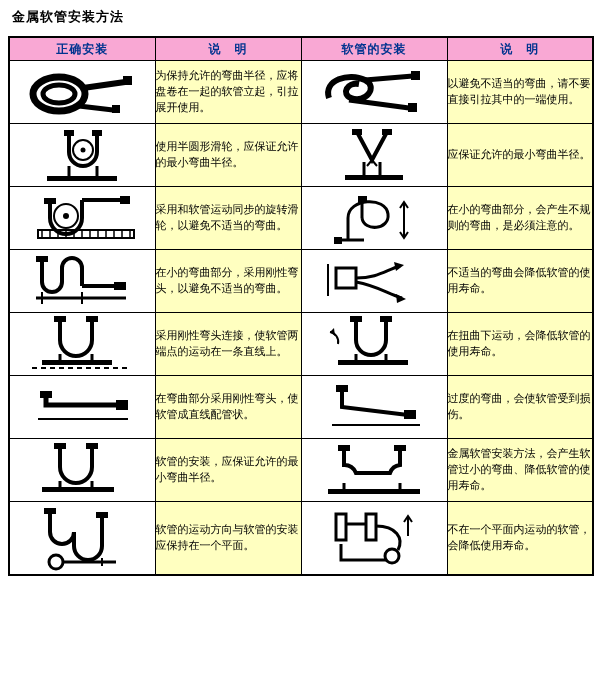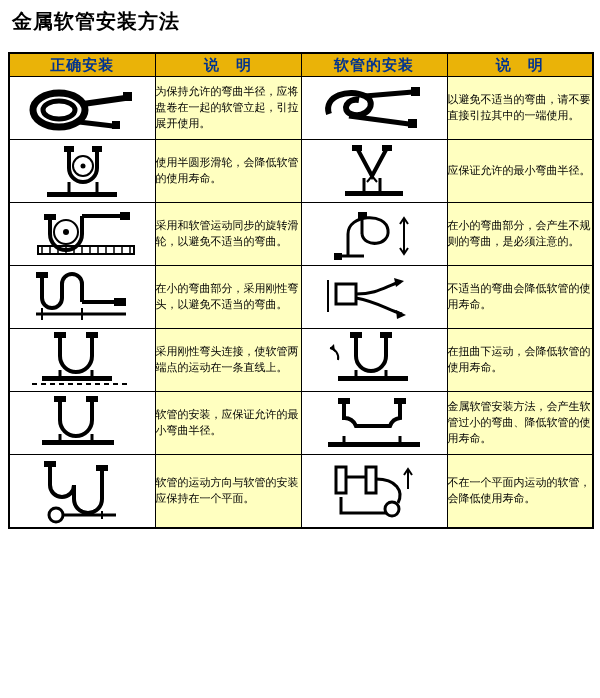--- a/index.html
+++ b/index.html
@@ -15,41 +15,41 @@
     overflow: hidden;
   }
   .page {
     width: 600px;
     height: 698px;
     position: relative;
     box-sizing: border-box;
     padding: 6px 8px 0 8px;
   }
   .title {
-    font-size: 20px;
+    font-size: 13px;
     font-weight: bold;
     letter-spacing: 1px;
-    margin: 2px 0 17px 4px;
+    margin: 2px 0 10px 4px;
     color: #000;
   }
   table.main {
     border-collapse: collapse;
     width: 584px;
     table-layout: fixed;
     border: 2px solid #000;
   }
   table.main td, table.main th {
     border: 1px solid #000;
     padding: 0;
     vertical-align: middle;
   }
   thead th {
-    background: #eab308;
+    background: #f9a8d4;
     color: #00338f;
-    font-size: 15px;
+    font-size: 12px;
     font-weight: bold;
     height: 22px;
     letter-spacing: 1px;
   }
   col.img { width: 146px; }
   col.txt { width: 146px; }
 
   td.imgcell {
     background: #ffffff;
     text-align: center;
@@ -121,21 +121,21 @@
             <path d="M52 6 L52 26 A14 14 0 0 0 80 26 L80 6" fill="none" stroke="#000" stroke-width="4"></path>
             <circle cx="66" cy="24" r="10" fill="none" stroke="#000" stroke-width="2"></circle>
             <circle cx="66" cy="24" r="2.5" fill="#000"></circle>
             <rect x="47" y="4" width="10" height="6" fill="#000"></rect>
             <rect x="75" y="4" width="10" height="6" fill="#000"></rect>
             <path d="M52 40 L52 52" stroke="#000" stroke-width="3"></path>
             <path d="M80 40 L80 52" stroke="#000" stroke-width="3"></path>
             <rect x="30" y="50" width="70" height="5" fill="#000"></rect>
           </svg>
         </td>
-        <td class="txtcell">使用半圆形滑轮，会降低软管的使用寿命。</td>
+        <td class="txtcell">使用半圆形滑轮，应保证允许的最小弯曲半径。</td>
         <td class="imgcell">
           <svg width="130" height="58" viewBox="0 0 130 58">
             <path d="M48 6 L63 34 L78 6" fill="none" stroke="#000" stroke-width="4"></path>
             <rect x="43" y="3" width="10" height="6" fill="#000"></rect>
             <rect x="73" y="3" width="10" height="6" fill="#000"></rect>
             <path d="M55 36 L55 50 M71 36 L71 50" stroke="#000" stroke-width="3"></path>
             <rect x="36" y="49" width="58" height="5" fill="#000"></rect>
             <path d="M63 34 l-5 6 M63 34 l5 6" stroke="#000" stroke-width="2"></path>
           </svg>
         </td>
@@ -216,20 +216,40 @@
             <rect x="72" y="2" width="12" height="6" fill="#000"></rect>
             <path d="M48 40 L48 48 M78 40 L78 48" stroke="#000" stroke-width="3"></path>
             <rect x="30" y="46" width="70" height="5" fill="#000"></rect>
             <path d="M22 18 A10 10 0 0 1 30 30" fill="none" stroke="#000" stroke-width="2"></path>
             <path d="M26 14 L22 18 L27 22" fill="#000"></path>
           </svg>
         </td>
         <td class="txtcell">在扭曲下运动，会降低软管的使用寿命。</td>
       </tr>
 
+      <tr class="row-h">
+        <td class="imgcell">
+          <svg width="132" height="52" viewBox="0 0 132 52">
+            <path d="M30 16 L30 24 L104 24" fill="none" stroke="#000" stroke-width="5"></path>
+            <rect x="24" y="10" width="12" height="7" fill="#000"></rect>
+            <rect x="100" y="19" width="12" height="10" fill="#000"></rect>
+            <path d="M22 38 L112 38" stroke="#000" stroke-width="2"></path>
+          </svg>
+        </td>
+        <td class="txtcell">在弯曲部分采用刚性弯头，使软管成直线配管状。</td>
+        <td class="imgcell">
+          <svg width="132" height="52" viewBox="0 0 132 52">
+            <path d="M34 10 L34 26 L100 34" fill="none" stroke="#000" stroke-width="4"></path>
+            <rect x="28" y="4" width="12" height="7" fill="#000"></rect>
+            <rect x="96" y="29" width="12" height="9" fill="#000"></rect>
+            <path d="M24 44 L112 44" stroke="#000" stroke-width="2"></path>
+          </svg>
+        </td>
+        <td class="txtcell">过度的弯曲，会使软管受到损伤。</td>
+      </tr>
 
       <tr class="row-h">
         <td class="imgcell">
           <svg width="132" height="62" viewBox="0 0 132 62">
             <path d="M44 8 L44 28 A16 16 0 0 0 76 28 L76 8" fill="none" stroke="#000" stroke-width="4"></path>
             <rect x="38" y="4" width="12" height="6" fill="#000"></rect>
             <rect x="70" y="4" width="12" height="6" fill="#000"></rect>
             <path d="M44 42 L44 50 M76 42 L76 50" stroke="#000" stroke-width="3"></path>
             <rect x="26" y="48" width="72" height="5" fill="#000"></rect>
           </svg>

